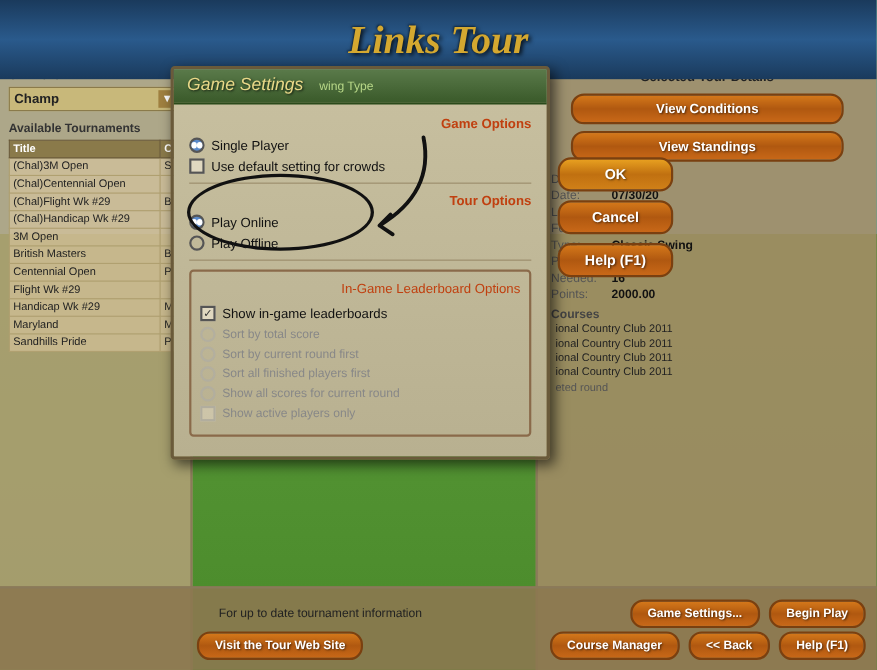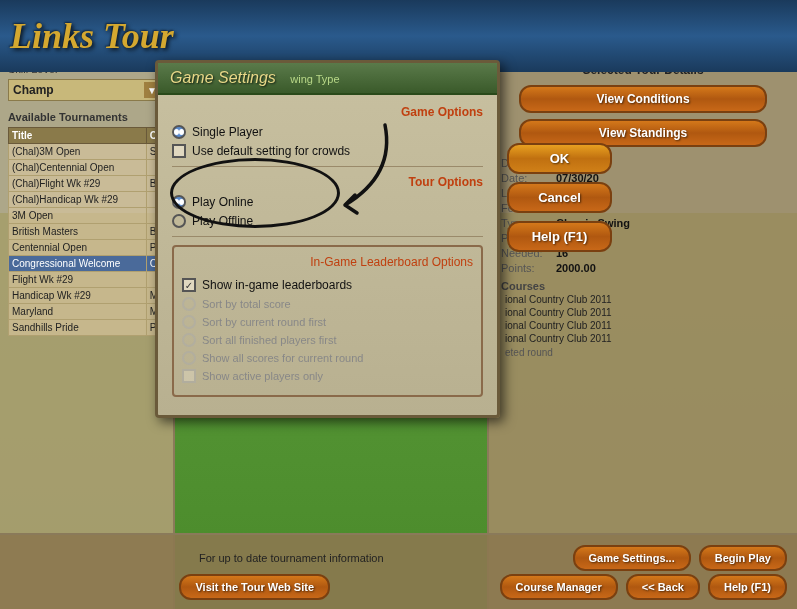--- a/index.html
+++ b/index.html
@@ -22,21 +22,22 @@
 
     
     .header {
       position: absolute;
       top: 0; left: 0; right: 0;
       height: 72px;
       background: linear-gradient(180deg, #1a3a5c 0%, #2a5a8c 50%, #1a3a5c 100%);
       z-index: 10;
       display: flex;
       align-items: center;
-      padding: 0 10px;
+      padding: 0 33px;
+      justify-content: center;
     }
     .header-title {
       font-size: 36px;
       font-style: italic;
       font-weight: bold;
       color: #d4a830;
       text-shadow: 2px 2px 4px rgba(0,0,0,0.8), -1px -1px 2px rgba(0,0,0,0.5);
       font-family: 'Times New Roman', serif;
     }
 
@@ -441,24 +442,20 @@
             <td></td>
           </tr>
           <tr>
             <td>British Masters</td>
             <td>B</td>
           </tr>
           <tr>
             <td>Centennial Open</td>
             <td>P</td>
           </tr>
-          <tr class="selected">
-            <td>Congressional Welcome</td>
-            <td>C</td>
-          </tr>
           <tr>
             <td>Flight Wk #29</td>
             <td></td>
           </tr>
           <tr>
             <td>Handicap Wk #29</td>
             <td>M</td>
           </tr>
           <tr>
             <td>Maryland</td>

